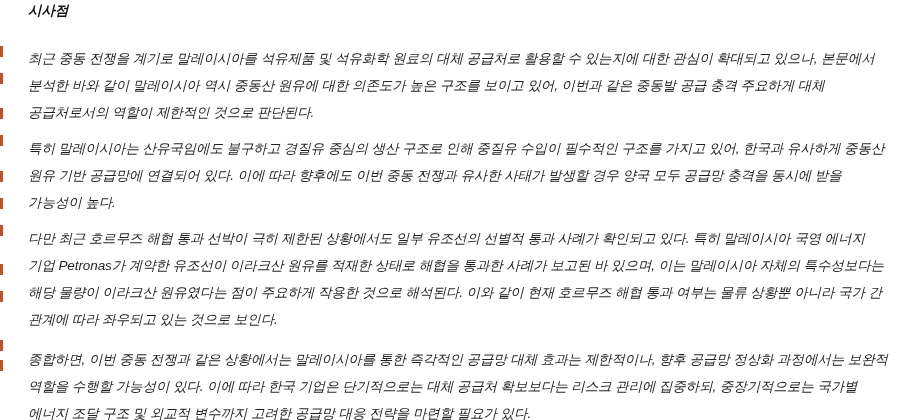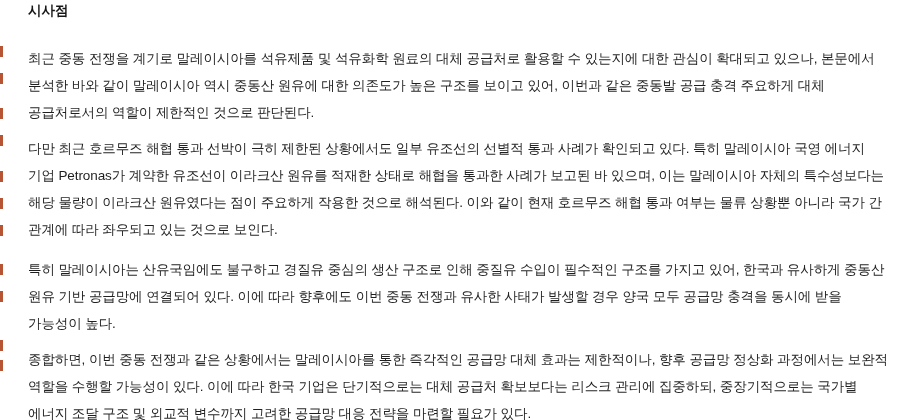--- a/index.html
+++ b/index.html
@@ -8,20 +8,21 @@
     background: #ffffff;
   }
   .page {
     position: relative;
     width: 900px;
     height: 420px;
     background: #ffffff;
     overflow: hidden;
     font-family: "Liberation Sans", "DejaVu Sans", sans-serif;
     color: #1f1f1f;
+    font-style: italic;
   }
   .content {
     position: absolute;
     left: 28px;
     top: 2px;
     width: 862px;
   }
   .heading {
     font-size: 13.5px;
     font-weight: 700;
@@ -60,20 +61,20 @@
   <i class="edge-mark" style="top:264px"></i>
   <i class="edge-mark" style="top:291px"></i>
   <i class="edge-mark" style="top:340px"></i>
   <i class="edge-mark" style="top:360px"></i>
 
   <div class="content">
     <h1 class="heading">시사점</h1>
 
     <p class="para">최근 중동 전쟁을 계기로 말레이시아를 석유제품 및 석유화학 원료의 대체 공급처로 활용할 수 있는지에 대한 관심이 확대되고 있으나, 본문에서 분석한 바와 같이 말레이시아 역시 중동산 원유에 대한 의존도가 높은 구조를 보이고 있어, 이번과 같은 중동발 공급 충격 주요하게 대체 공급처로서의 역할이 제한적인 것으로 판단된다.</p>
 
+    <p class="para">특히 말레이시아는 산유국임에도 불구하고 경질유 중심의 생산 구조로 인해 중질유 수입이 필수적인 구조를 가지고 있어, 한국과 유사하게 중동산 원유 기반 공급망에 연결되어 있다. 이에 따라 향후에도 이번 중동 전쟁과 유사한 사태가 발생할 경우 양국 모두 공급망 충격을 동시에 받을 가능성이 높다.</p>
+
     <p class="para gap-lg">다만 최근 호르무즈 해협 통과 선박이 극히 제한된 상황에서도 일부 유조선의 선별적 통과 사례가 확인되고 있다. 특히 말레이시아 국영 에너지 기업 Petronas가 계약한 유조선이 이라크산 원유를 적재한 상태로 해협을 통과한 사례가 보고된 바 있으며, 이는 말레이시아 자체의 특수성보다는 해당 물량이 이라크산 원유였다는 점이 주요하게 작용한 것으로 해석된다. 이와 같이 현재 호르무즈 해협 통과 여부는 물류 상황뿐 아니라 국가 간 관계에 따라 좌우되고 있는 것으로 보인다.</p>
-
-    <p class="para">특히 말레이시아는 산유국임에도 불구하고 경질유 중심의 생산 구조로 인해 중질유 수입이 필수적인 구조를 가지고 있어, 한국과 유사하게 중동산 원유 기반 공급망에 연결되어 있다. 이에 따라 향후에도 이번 중동 전쟁과 유사한 사태가 발생할 경우 양국 모두 공급망 충격을 동시에 받을 가능성이 높다.</p>
 
     <p class="para">종합하면, 이번 중동 전쟁과 같은 상황에서는 말레이시아를 통한 즉각적인 공급망 대체 효과는 제한적이나, 향후 공급망 정상화 과정에서는 보완적 역할을 수행할 가능성이 있다. 이에 따라 한국 기업은 단기적으로는 대체 공급처 확보보다는 리스크 관리에 집중하되, 중장기적으로는 국가별 에너지 조달 구조 및 외교적 변수까지 고려한 공급망 대응 전략을 마련할 필요가 있다.</p>
 
   </div>
 </div>
 
 </body></html>

